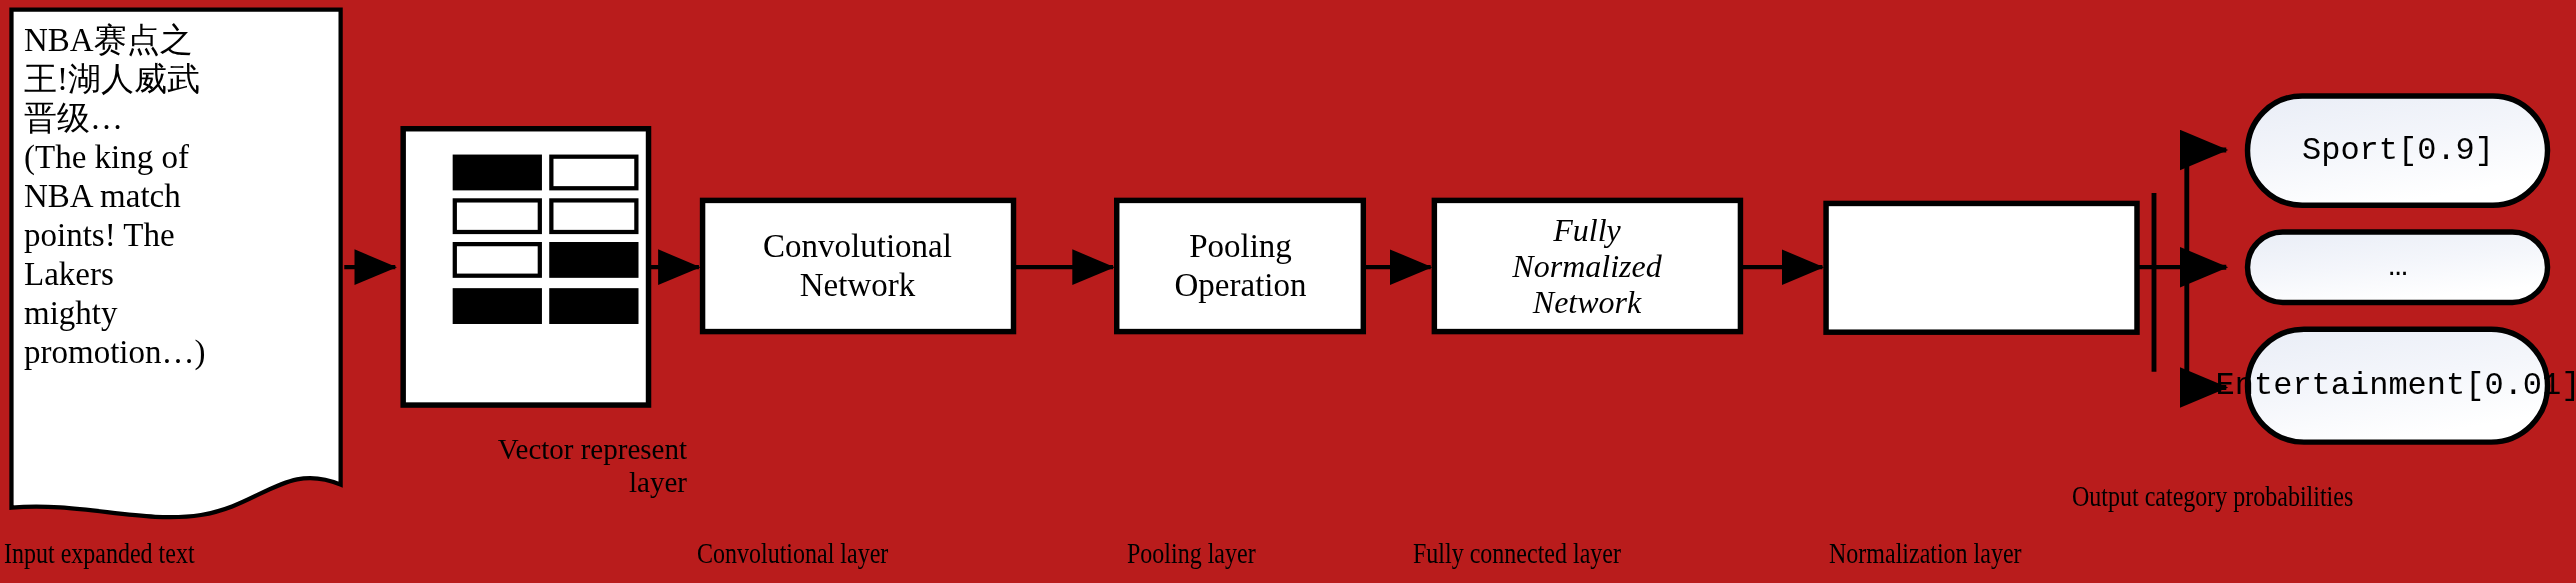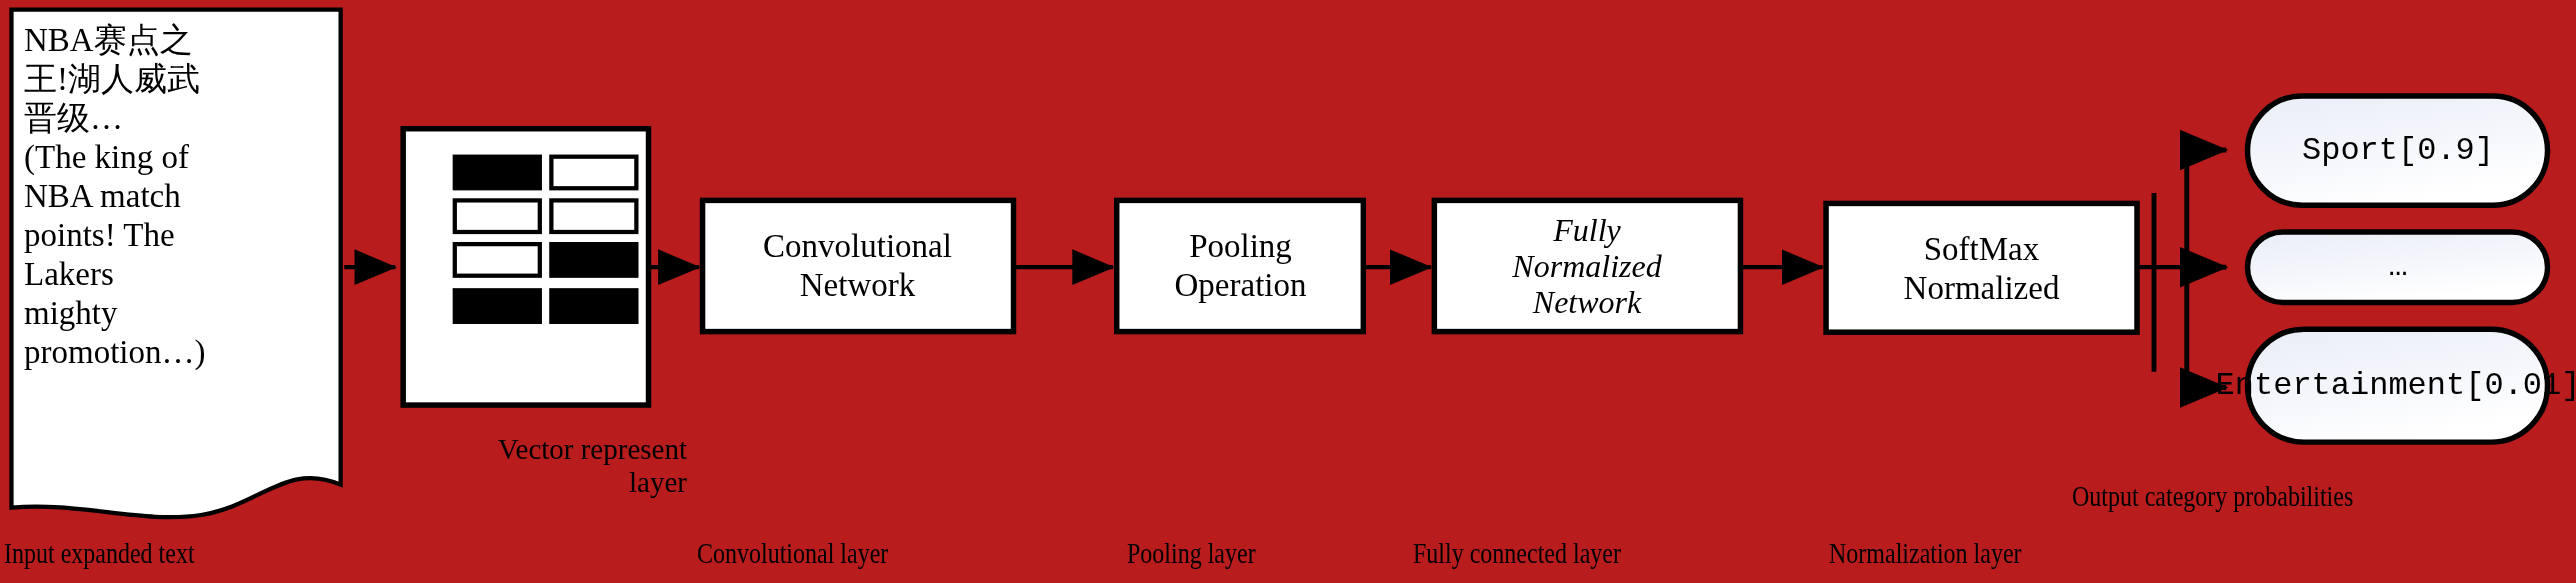--- a/index.html
+++ b/index.html
@@ -171,24 +171,20 @@
     <span>Pooling</span>
     <span>Operation</span>
   </div>
 
   <div class="proc-label" style="left:1434px; top:200px; width:306px; height:131px; line-height:36px; font-size:32px;font-style:italic;">
     <span>Fully</span>
     <span>Normalized</span>
     <span>Network</span>
   </div>
 
-  <div class="proc-label" style="left:1826px; top:204px; width:311px; height:129px;">
-    <span>SoftMax</span>
-    <span>Normalized</span>
-  </div>
 
   <div class="out-label" style="left:2248px; top:96px; width:300px; height:109px;">
     <span>Sport</span>
     <span>[0.9]</span>
   </div>
 
   <div class="out-label" style="left:2248px; top:232px; width:300px; height:70px;">
     <span>…</span>
   </div>
 

